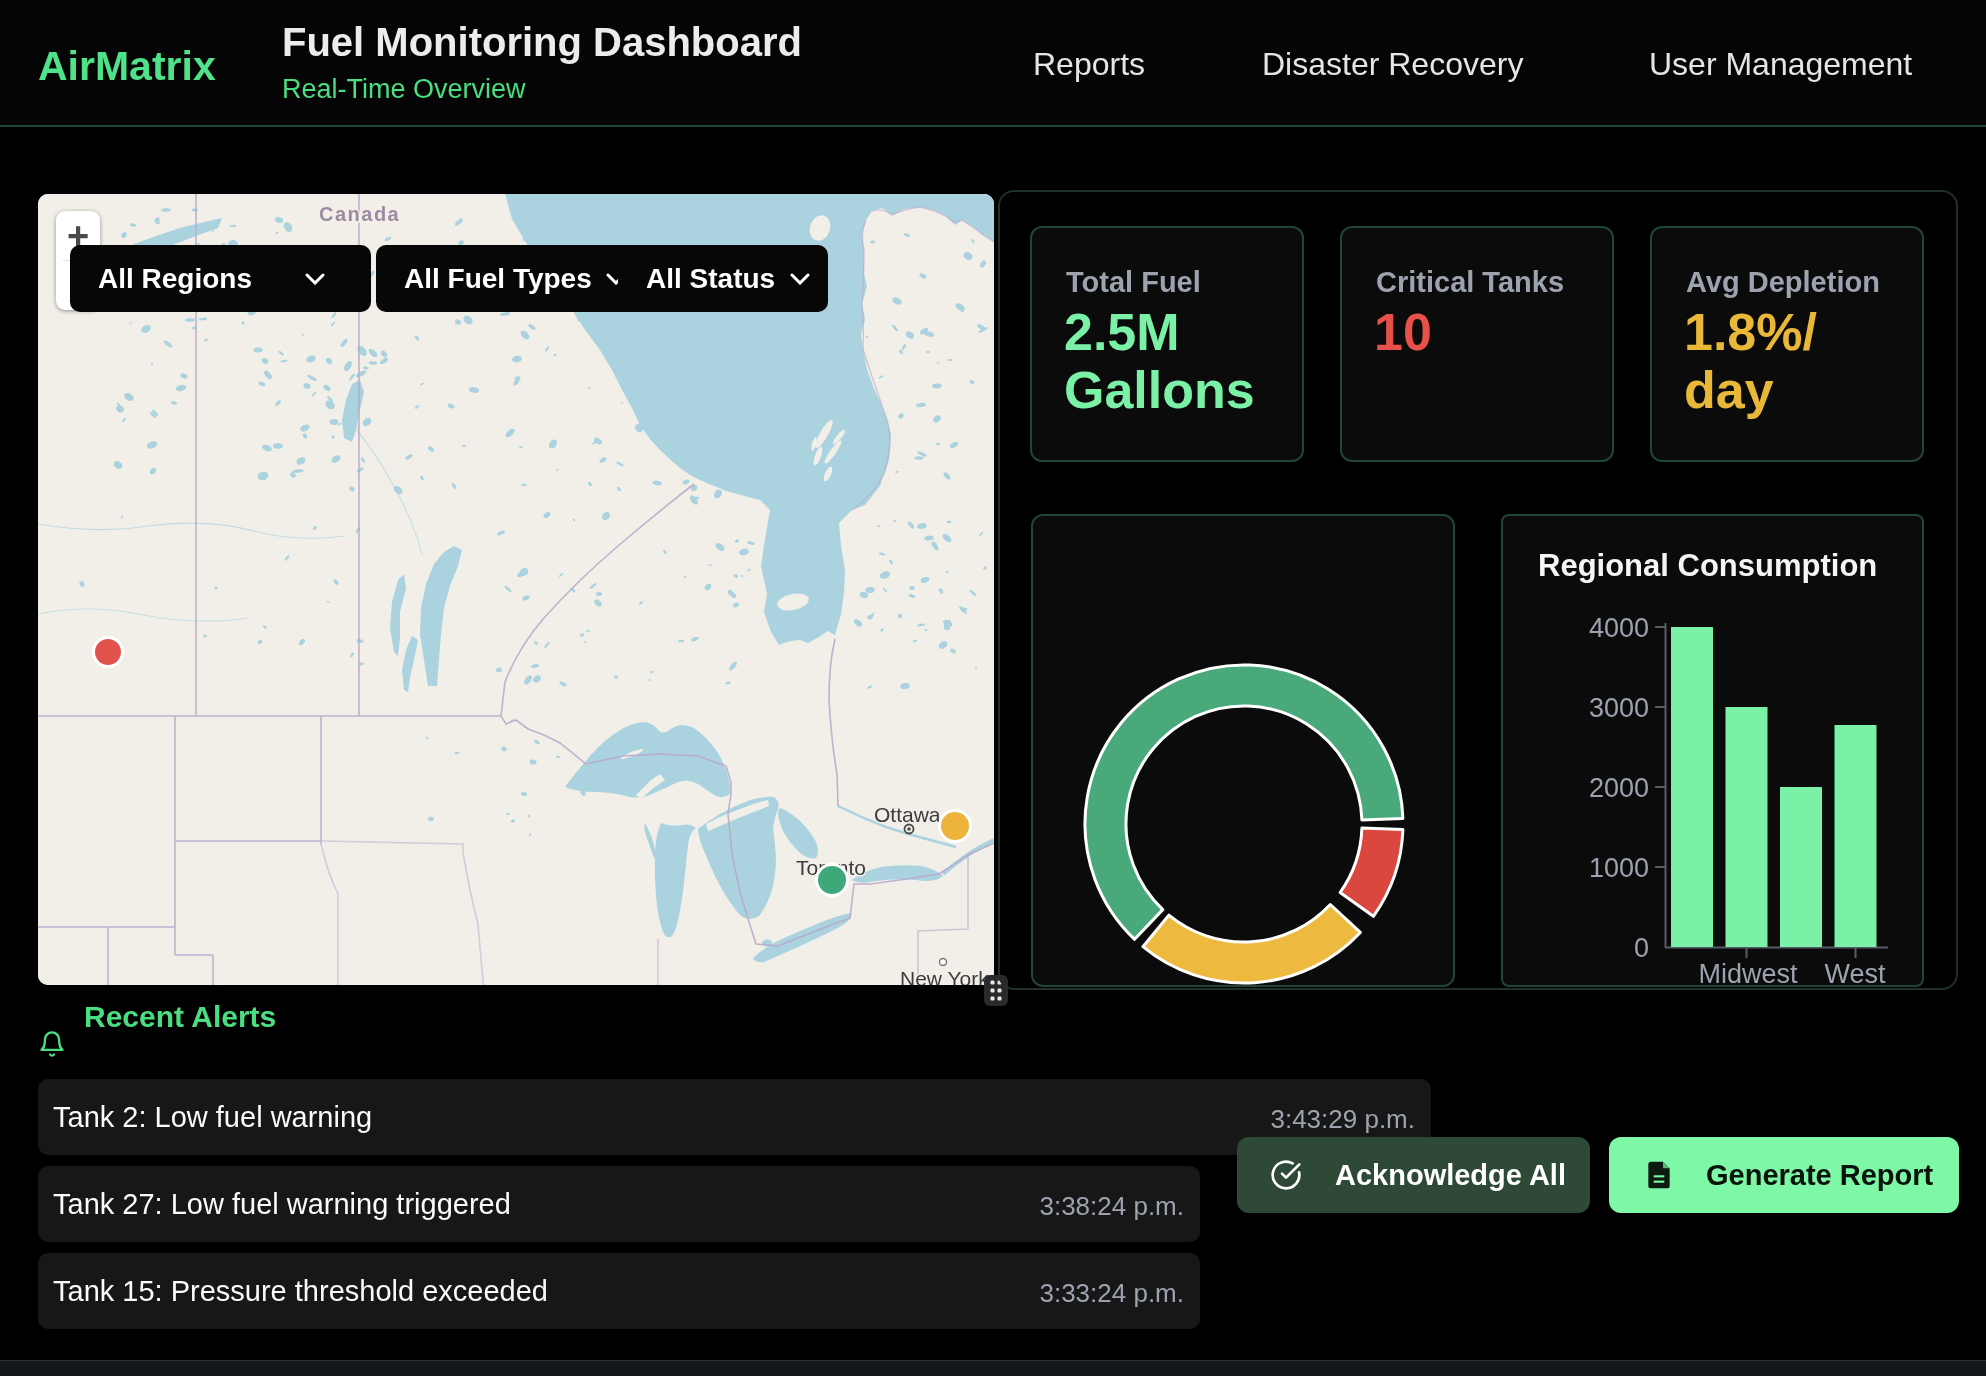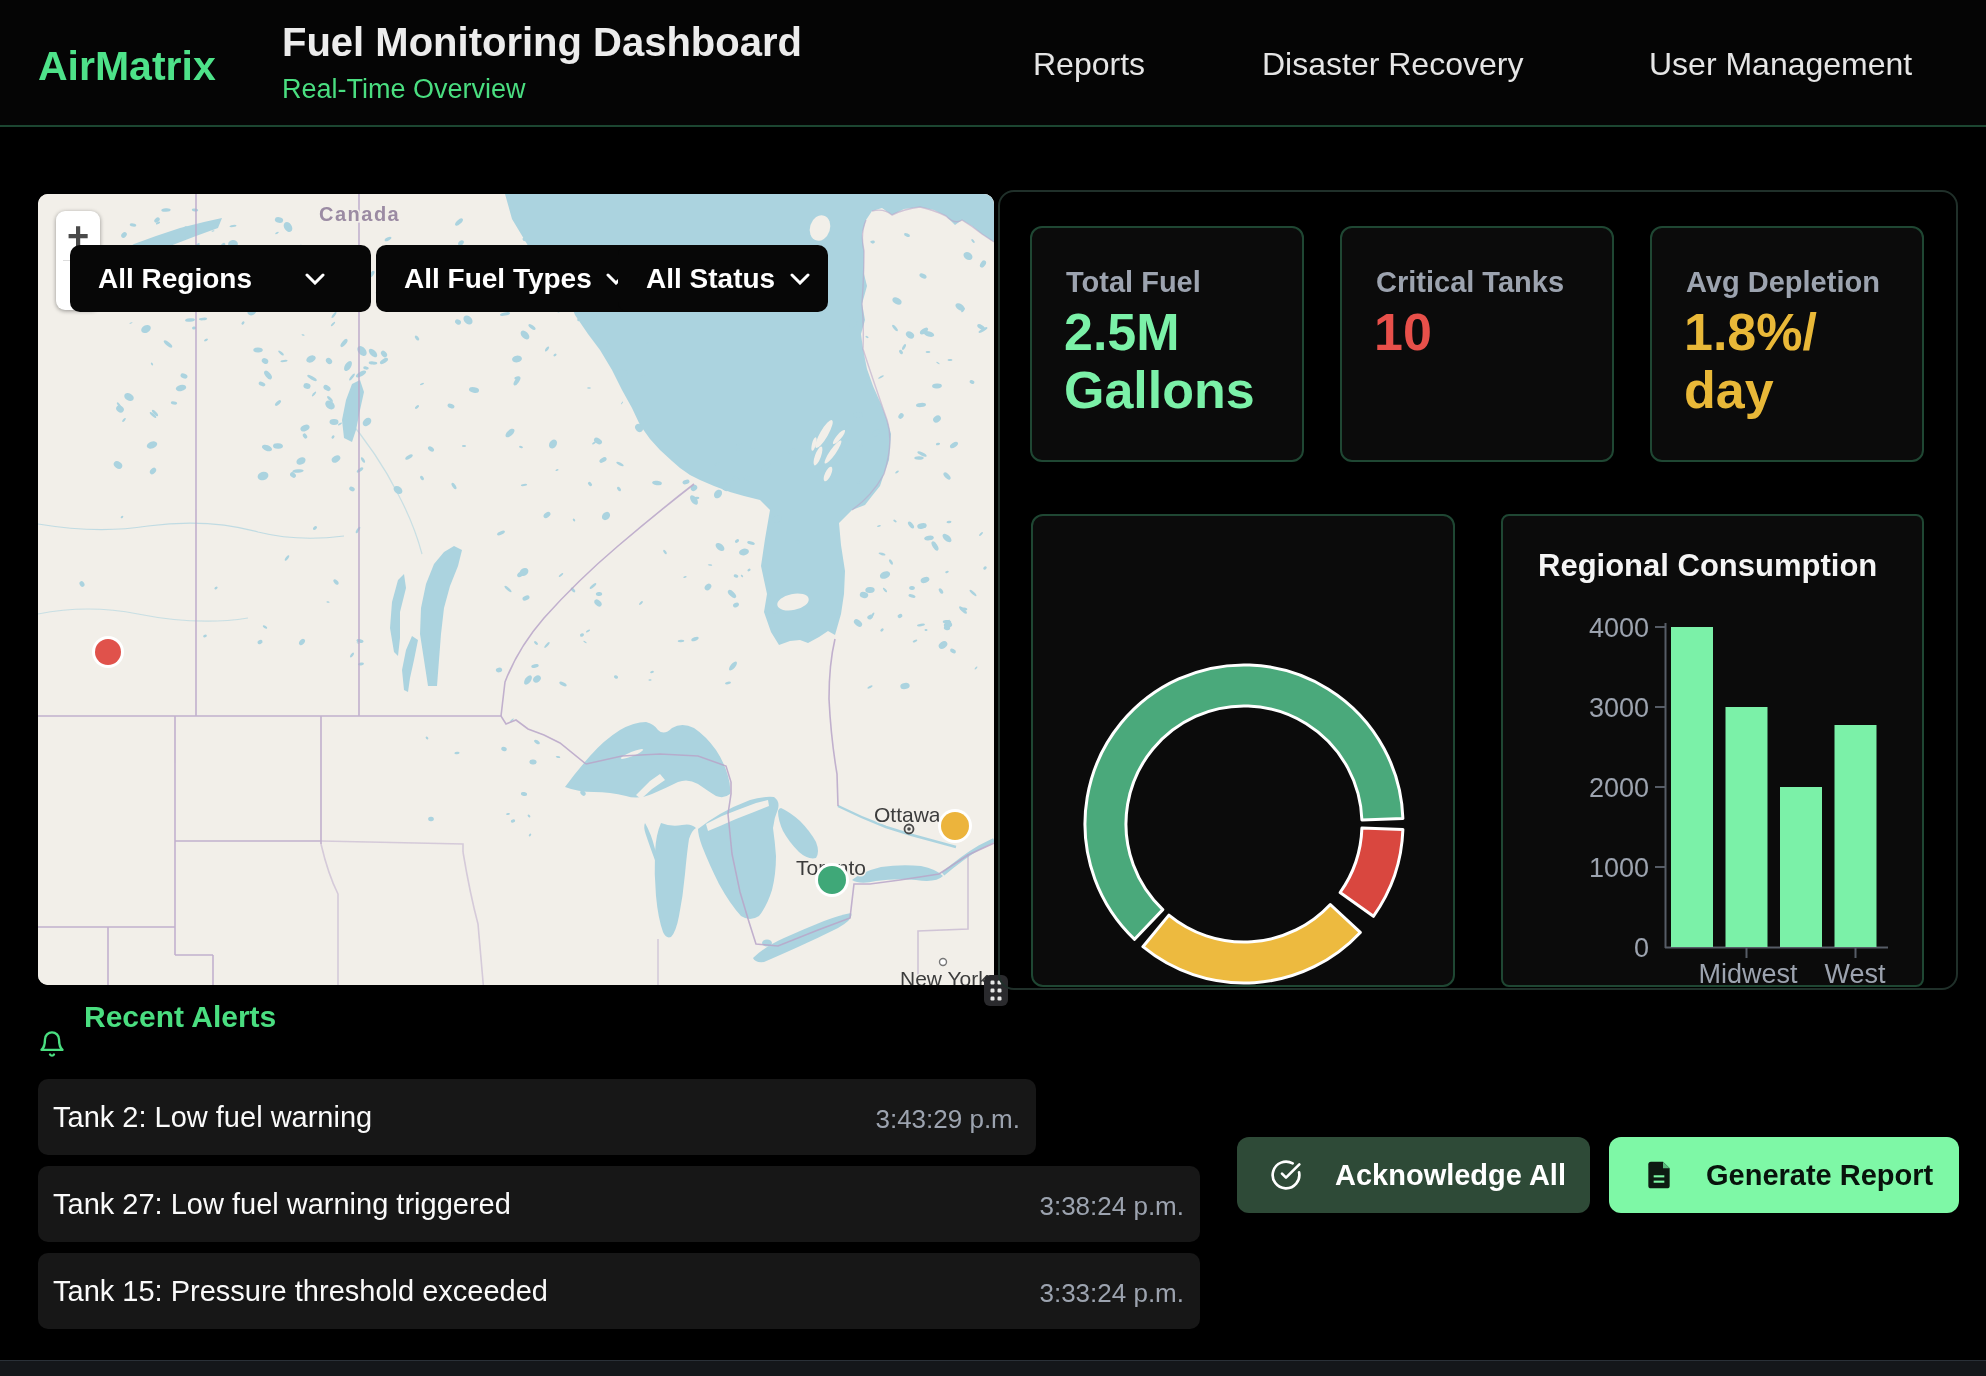--- a/index.html
+++ b/index.html
@@ -531,21 +531,21 @@
     </g>
   </svg>
 </div>
 
 <svg class="abs" style="left:38px;top:1029px;" width="28" height="30" viewBox="0 0 24 24">
   <path d="M6 8a6 6 0 0 1 12 0c0 7 3 9 3 9H3s3-2 3-9" fill="none" stroke="#4ade80" stroke-width="2" stroke-linecap="round" stroke-linejoin="round"></path>
   <path d="M10.3 21a1.94 1.94 0 0 0 3.4 0" fill="none" stroke="#4ade80" stroke-width="2" stroke-linecap="round"></path>
 </svg>
 <div class="abs" style="left:84px;top:1000px;font-size:30px;font-weight:bold;color:#4ade80;">Recent Alerts</div>
 
-<div class="abs" style="left:38px;top:1079px;width:998px;height:76px;background:#171717;border-radius:10px;">
+<div class="abs" style="left:38px;top:1079px;width:1393px;height:76px;background:#171717;border-radius:10px;">
   <div class="abs" style="left:15px;top:22px;font-size:29px;color:#fafafa;">Tank 2: Low fuel warning</div>
   <div class="abs" style="right:16px;top:25px;font-size:26px;color:#9ca3af;">3:43:29 p.m.</div>
 </div>
 <div class="abs" style="left:38px;top:1166px;width:1162px;height:76px;background:#171717;border-radius:10px;">
   <div class="abs" style="left:15px;top:22px;font-size:29px;color:#fafafa;">Tank 27: Low fuel warning triggered</div>
   <div class="abs" style="right:16px;top:25px;font-size:26px;color:#9ca3af;">3:38:24 p.m.</div>
 </div>
 <div class="abs" style="left:38px;top:1253px;width:1162px;height:76px;background:#171717;border-radius:10px;">
   <div class="abs" style="left:15px;top:22px;font-size:29px;color:#fafafa;">Tank 15: Pressure threshold exceeded</div>
   <div class="abs" style="right:16px;top:25px;font-size:26px;color:#9ca3af;">3:33:24 p.m.</div>

